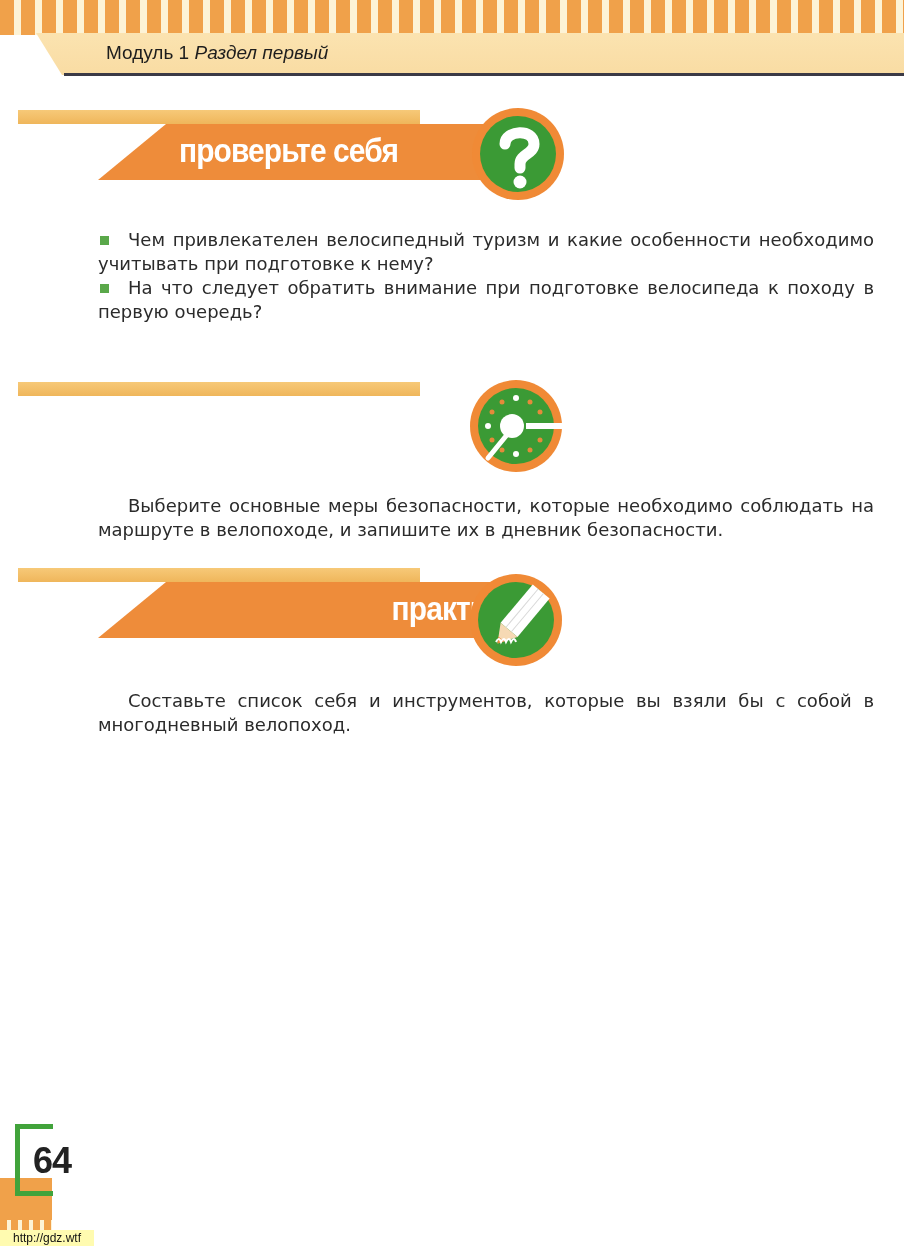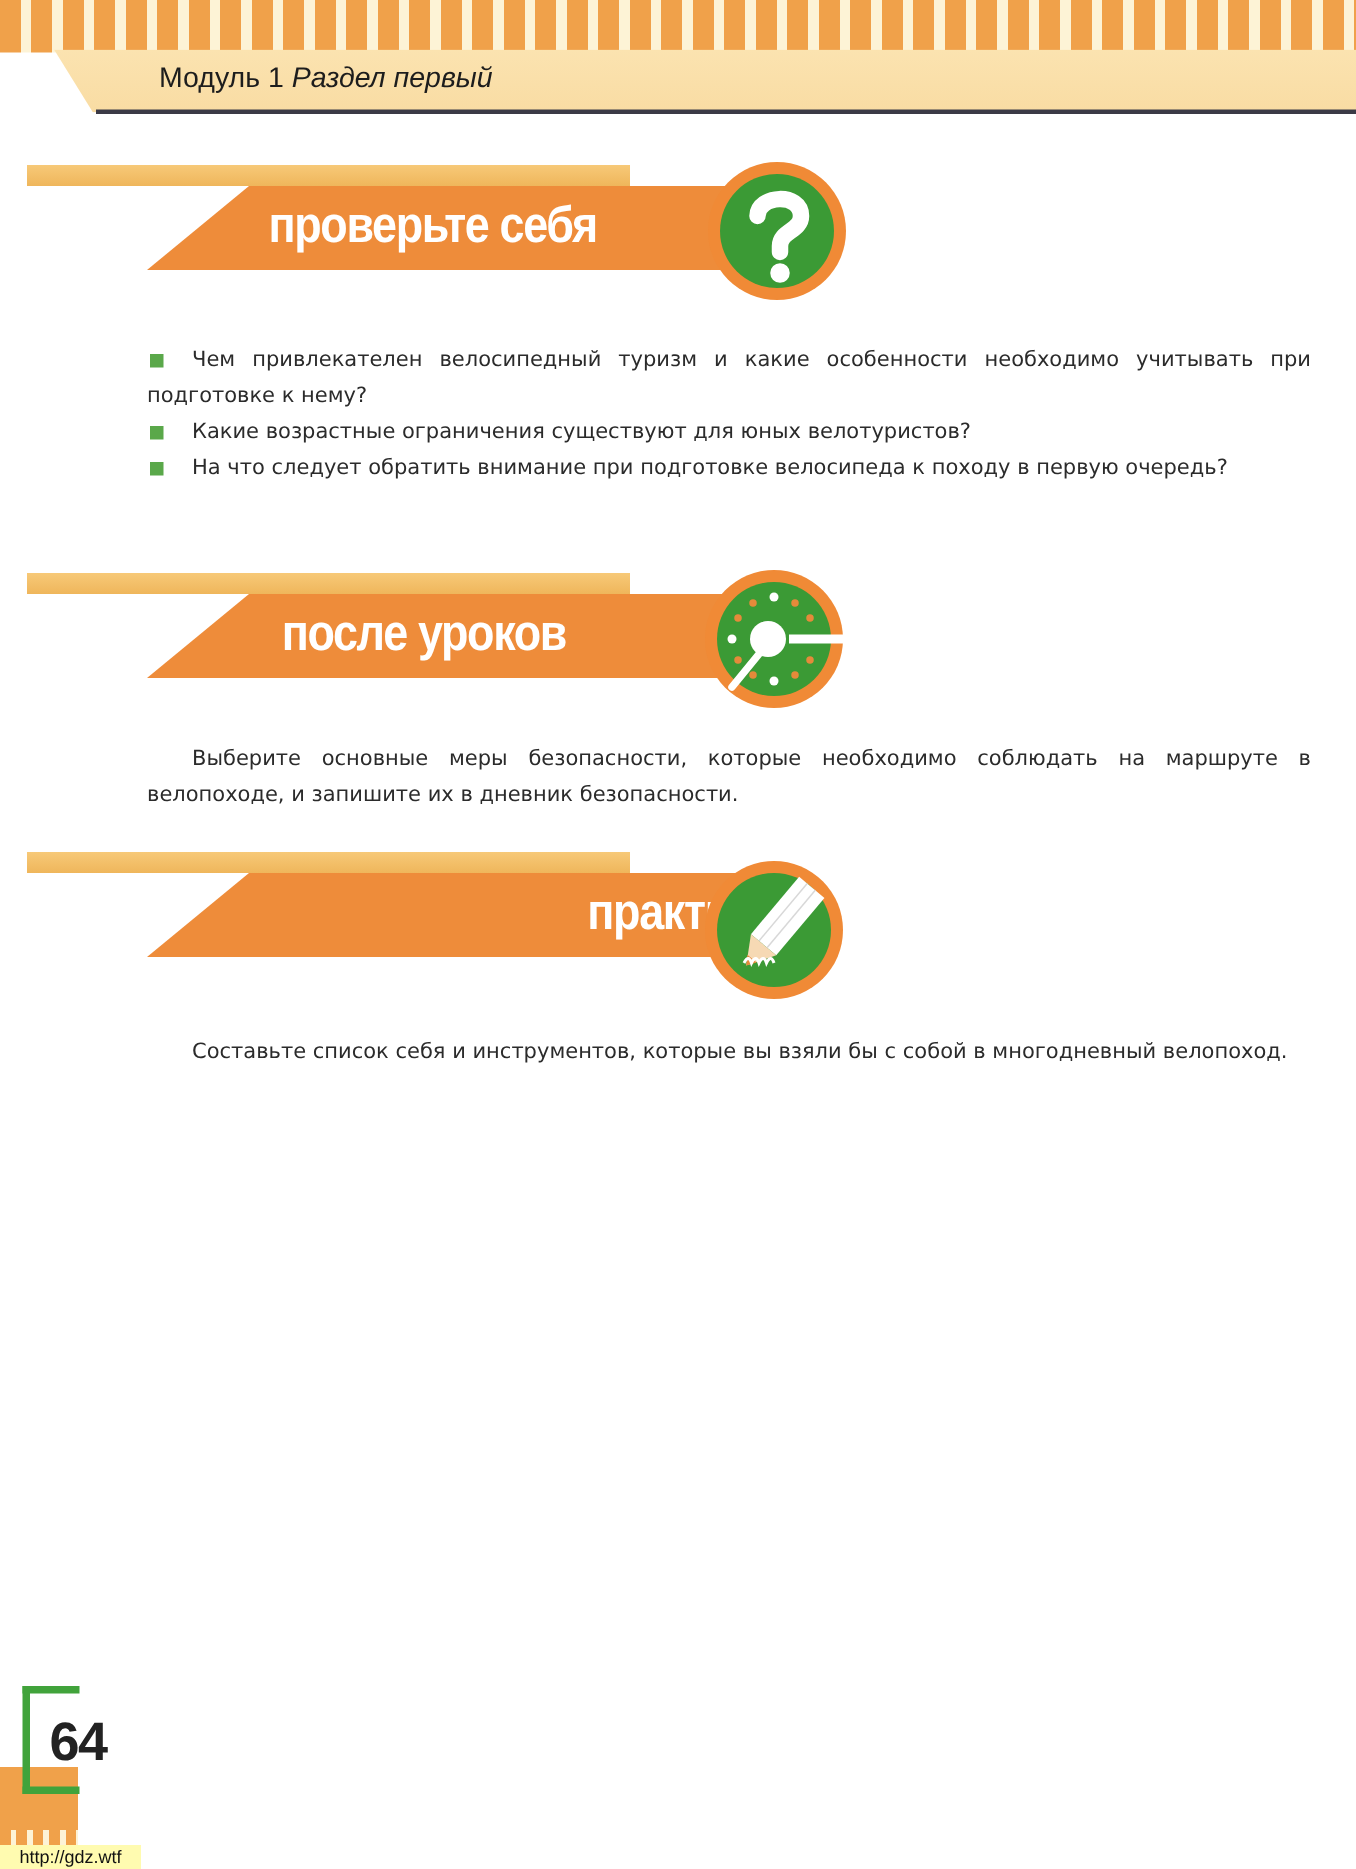--- a/index.html
+++ b/index.html
@@ -51,21 +51,21 @@
       background: #f08a36;
     }
     .badge-inner {
       position: absolute; left: 8px; top: 8px; width: 76px; height: 76px; border-radius: 50%;
       background: #3b9a35;
     }
     .badge svg { position: absolute; left: 0; top: 0; }
 
     .para {
       position: absolute; left: 98px; width: 776px;
-      font-size: 14px; line-height: 24px; color: #2b2b2b;
+      font-size: 18px; line-height: 24px; color: #2b2b2b;
       text-align: justify;
     }
     .para p { margin: 0; text-indent: 30px; }
     .qlist { list-style: none; margin: 0; padding: 0; }
     .qlist li { position: relative; text-indent: 30px; text-align: justify; }
     .qlist li .bullet {
       position: absolute; left: 2px; top: 8px; width: 9px; height: 9px; background: #5aa84a;
     }
     .page-orange {
       position: absolute; left: 0; top: 1178px; width: 52px; height: 50px; background: #f0a14a;
@@ -109,30 +109,26 @@
     <svg width="92" height="92" viewBox="0 0 92 92">
       <path d="M33 36 C33 22, 62 20, 62 36 C62 46, 48 46, 48 56 L48 60" stroke="#ffffff" stroke-width="11" fill="none" stroke-linecap="round"></path>
       <circle cx="48" cy="74" r="6.5" fill="#ffffff"></circle>
     </svg>
   </div>
 </div>
 
 <div class="para" style="top:228px;">
   <ul class="qlist">
     <li><span class="bullet"></span><span>Чем привлекателен велосипедный туризм и какие особенности необходимо учитывать при подготовке к нему?</span></li>
-    <li><span class="bullet"></span><span>Какие возрастные ограничения существуют для юных велотуристов?</span></li>
     <li><span class="bullet"></span><span>На что следует обратить внимание при подготовке велосипеда к походу в первую очередь?</span></li>
   </ul>
 </div>
 
 <div class="section-head" style="top:0;">
   <div class="tan-bar" style="top:382px;"></div>
-  <div class="banner" style="top:396px;">
-    <div class="banner-text" style="padding-left:102px;">после уроков</div>
-  </div>
   <div class="badge" style="left:470px; top:380px;">
     <div class="badge-inner"></div>
     <svg width="92" height="92" viewBox="0 0 92 92">
       <circle cx="46" cy="18" r="3" fill="#fff"></circle>
       <circle cx="46" cy="74" r="3" fill="#fff"></circle>
       <circle cx="18" cy="46" r="3" fill="#fff"></circle>
       <circle cx="32" cy="22" r="2.5" fill="#e58a3a"></circle>
       <circle cx="60" cy="22" r="2.5" fill="#e58a3a"></circle>
       <circle cx="22" cy="32" r="2.5" fill="#e58a3a"></circle>
       <circle cx="70" cy="32" r="2.5" fill="#e58a3a"></circle>

